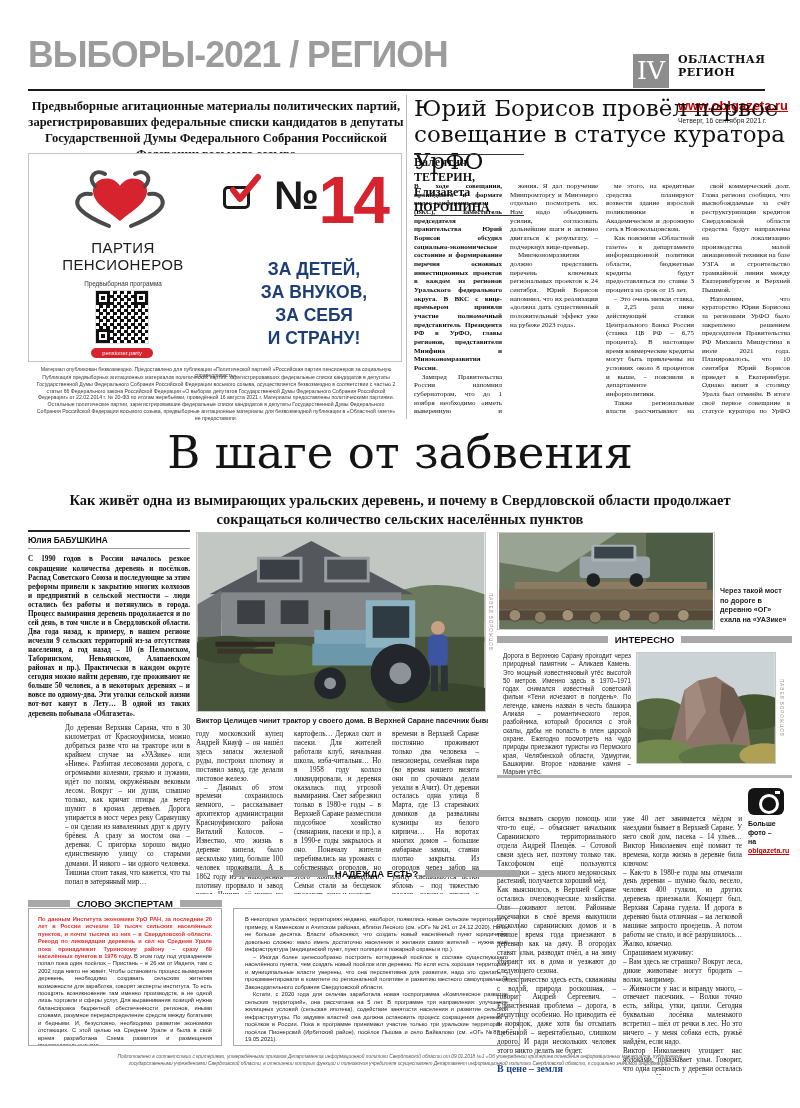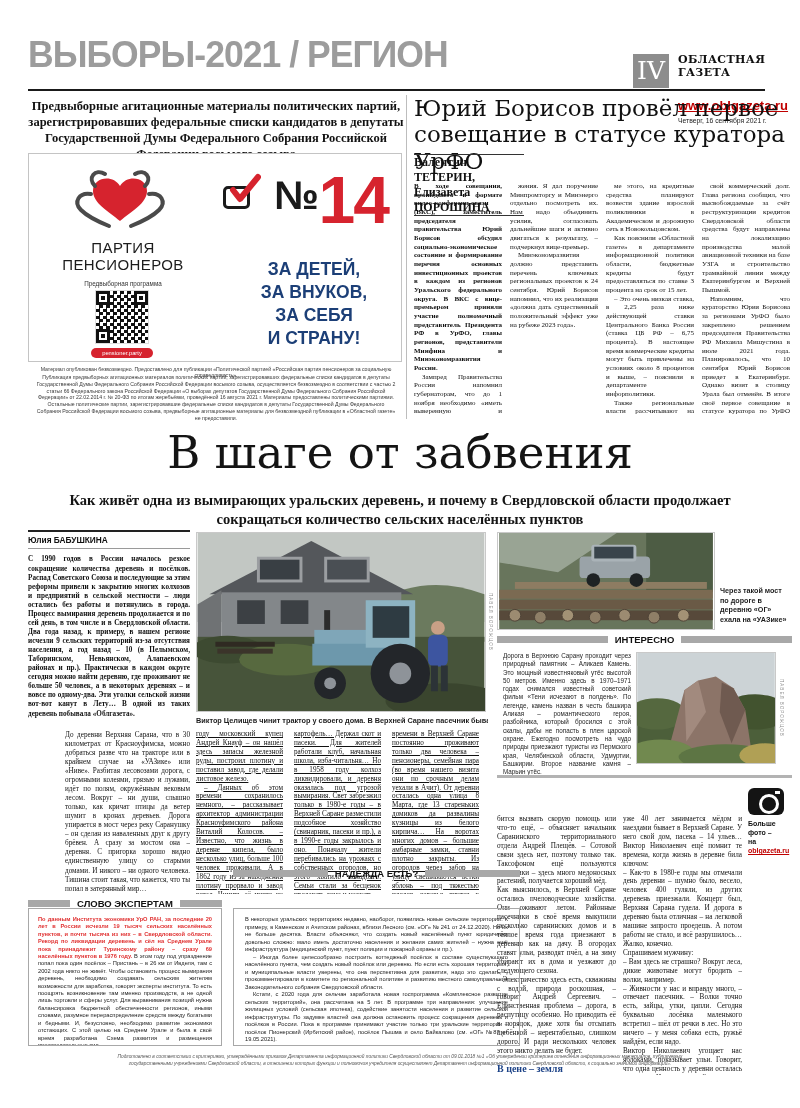--- a/index.html
+++ b/index.html
@@ -73,24 +73,24 @@
   .f-headline { left:0; top:426px; width:800px; text-align:center;
     font-family:"DejaVu Serif",serif; font-size:45px; color:#141414; }
   .f-subtitle { left:58px; top:491px; width:684px; text-align:center;
     font-weight:bold; font-size:14.5px; line-height:1.28; color:#141414; }
 
   .f-col1 { left:28px; top:530px; width:162px; height:366px; overflow:hidden;
     font-size:7.2px; line-height:1.26; text-align:justify; }
   .f-byline { border-top:2px solid #222; border-bottom:1px solid #9a9a9a; padding:3px 0 3px;
     font-family:"Liberation Sans",sans-serif; font-weight:bold; font-size:8.3px; margin-bottom:6px; }
   .f-lead { font-weight:bold; }
-  .f-indent { margin-left:37px; margin-top:12px; }
+  .f-indent { margin-left:37px; margin-top:5px; }
   .sub-red { color:#a63232; font-weight:bold; font-size:10px; text-align:center; margin:7px 0 5px; text-indent:0 !important;}
   .sub-blue { color:#1c4287; font-weight:bold; font-size:10px; margin:7px 0 5px; text-indent:0 !important;}
-  .f-col p { text-indent:8px;text-decoration:underline; }
+  .f-col p { text-indent:8px; }
   .f-col1 p { text-indent:8px; }
   .f-col1 p.ni, .f-col p.ni { text-indent:0; }
 
   .photo { border:1px solid #c9c9c9; }
   .photo-tractor { left:196px; top:532px; }
   .vcredit { writing-mode:vertical-rl; font-family:"Liberation Sans",sans-serif;
     font-size:4.6px; color:#8b8b8b; letter-spacing:1px; text-align:center; }
   .cr1 { left:488px; top:532px; height:180px; }
   .caption1 { left:196px; top:716px; width:292px; white-space:nowrap; overflow:hidden;
     font-family:"Liberation Sans",sans-serif; font-weight:bold; font-size:7.3px; color:#1e1e1e;}
@@ -143,21 +143,21 @@
 </style>
 </head>
 <body>
 
 <div id="page">
 
   <div class="abs section-title">ВЫБОРЫ-2021 / РЕГИОН</div>
   <div class="abs header-rule"></div>
   <div class="abs pageno">IV</div>
   <div class="abs masthead">
-    <div class="mh-title">ОБЛАСТНАЯ ГАЗЕТА</div>
+    <div class="mh-title">ОБЛАСТНАЯ РЕГИОН</div>
     <a class="mh-site">www.oblgazeta.ru</a>
     <div class="mh-date">Четверг, 16 сентября 2021 г.</div>
   </div>
 
   <div class="abs intro">Предвыборные агитационные материалы политических партий, зарегистрировавших федеральные списки кандидатов в депутаты Государственной Думы Федерального Собрания Российской Федерации восьмого созыва</div>
 
   <div class="abs ad-box">
     <svg class="abs logo-svg" width="110" height="74" viewBox="0 0 110 74">
       <path d="M55 22 C48 10 28 13 28 27 C28 39 43 47 55 57 C67 47 82 39 82 27 C82 13 62 10 55 22 Z" fill="#d6232e"></path>
       <path d="M26 30 C14 28 8 38 16 46 C22 52 34 58 44 62" fill="none" stroke="#4a4a4a" stroke-width="4" stroke-linecap="round"></path>

